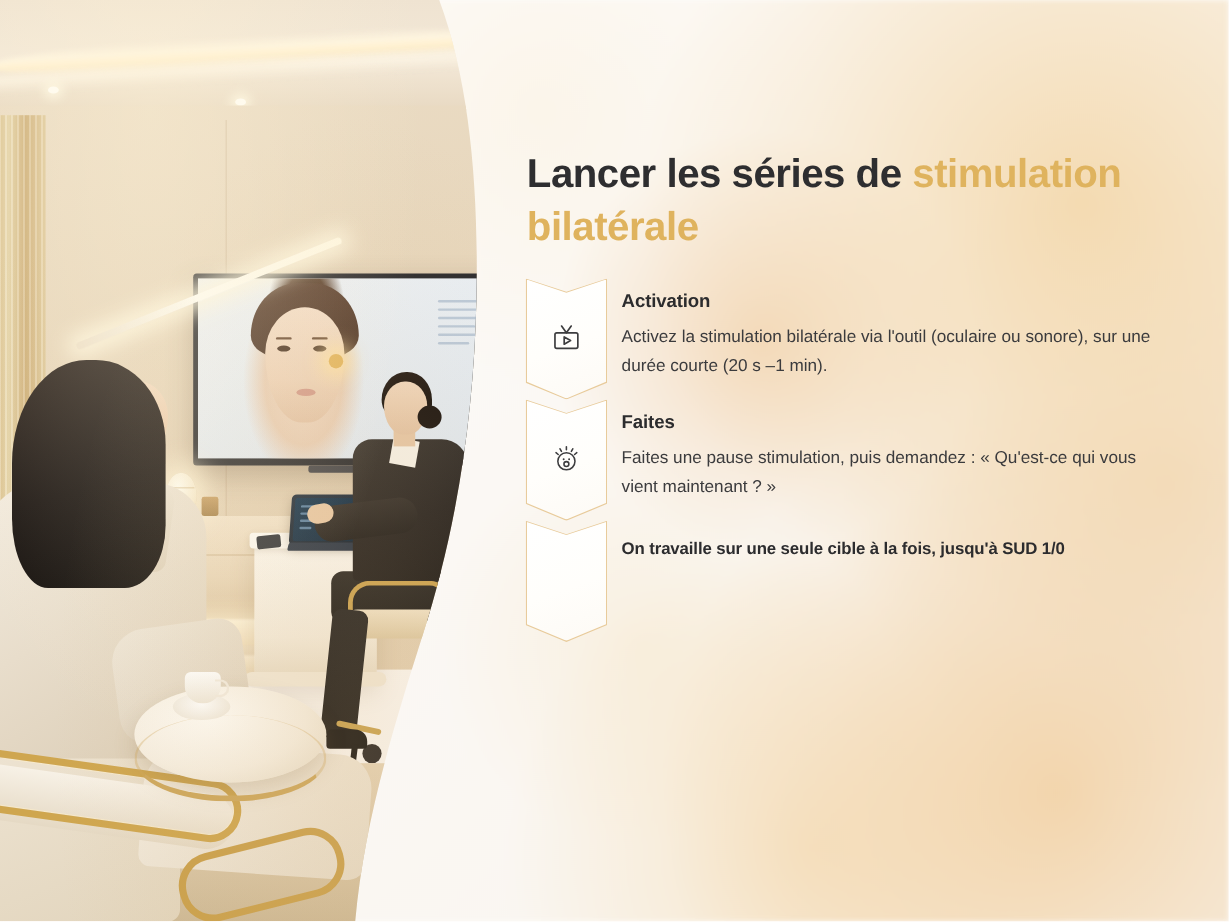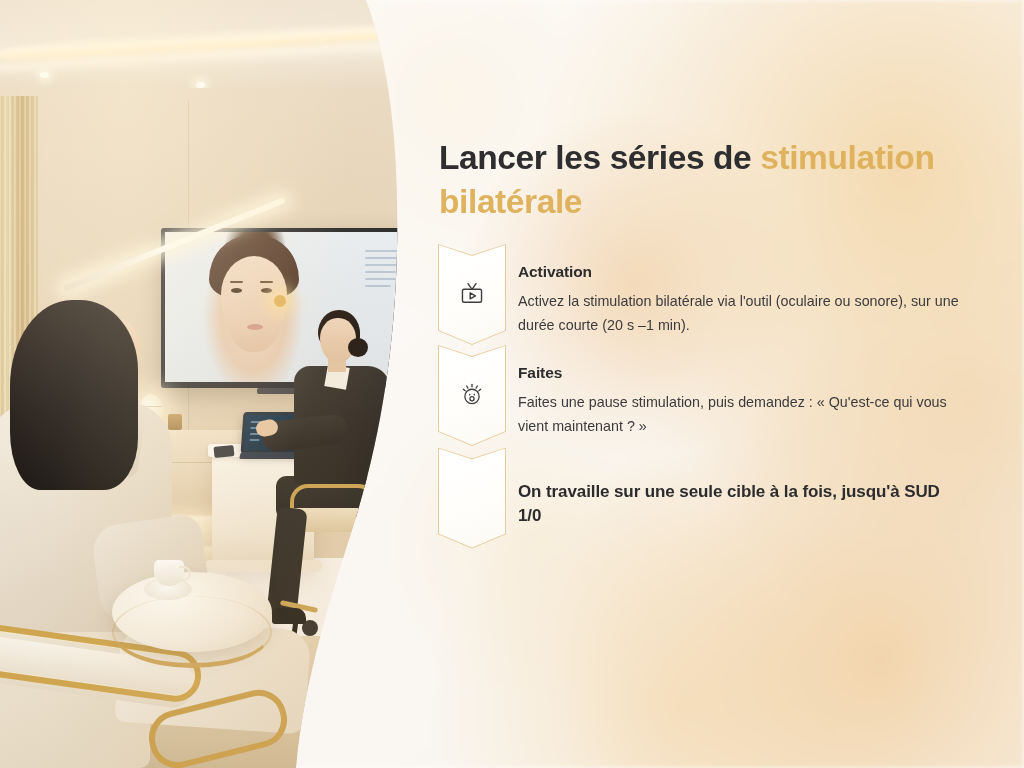--- a/index.html
+++ b/index.html
@@ -390,33 +390,33 @@
   .photo-warm {
     position:absolute; inset:0;
     background:
       radial-gradient(ellipse at 30% 12%, rgba(255,243,214,.40) 0%, rgba(255,243,214,0) 55%),
       radial-gradient(ellipse at 70% 80%, rgba(224,186,128,.22) 0%, rgba(224,186,128,0) 60%);
     pointer-events:none;
   }
 
   
   .content {
-    position:absolute; left:438px; top:12px; width:560px; height:557px;
+    position:absolute; left:438px; top:0; width:560px; height:557px;
   }
 
   .title {
     position:absolute; left:1px; top:124px; width:536px;
     font-size:33.5px; line-height:44px; font-weight:700;
     letter-spacing:-0.4px; color:#2e2e30;
   }
   .title .accent { color:#dfb35e; }
 
   .steps { position:absolute; left:0; top:232px; width:560px; }
 
-  .step { position:relative; display:flex; align-items:center; height:101px; }
+  .step { position:relative; display:flex; align-items:flex-start; height:101px; }
   .step:last-child { height:104px; }
 
   .badge {
     position:relative; flex:0 0 68px; width:68px; height:101px;
     margin-right:12px;
   }
   .badge .outline {
     position:absolute; left:0; top:0; width:68px; height:101px;
     clip-path: polygon(0 0, 50% 11%, 100% 0, 100% 86%, 50% 100%, 0 86%);
     background:#e8cb9b;
@@ -435,21 +435,21 @@
   .step-text { flex:1 1 auto; padding-top:11px; }
   .step-title {
     font-size:15.5px; font-weight:700; color:#2c2c2e;
     letter-spacing:-0.1px; margin-bottom:9px;
   }
   .step-desc {
     font-size:14.3px; line-height:23.5px; color:#3b3b3d;
     max-width:452px;
   }
   .step-note {
-    font-size:17px; line-height:24px; font-weight:700; color:#2c2c2e;
+    font-size:14px; line-height:24px; font-weight:700; color:#2c2c2e;
     max-width:448px; letter-spacing:-0.1px;
   }
 </style>
 </head>
 <body>
 
 <div id="slide">
 
   <div class="bg-wash"></div>
 

